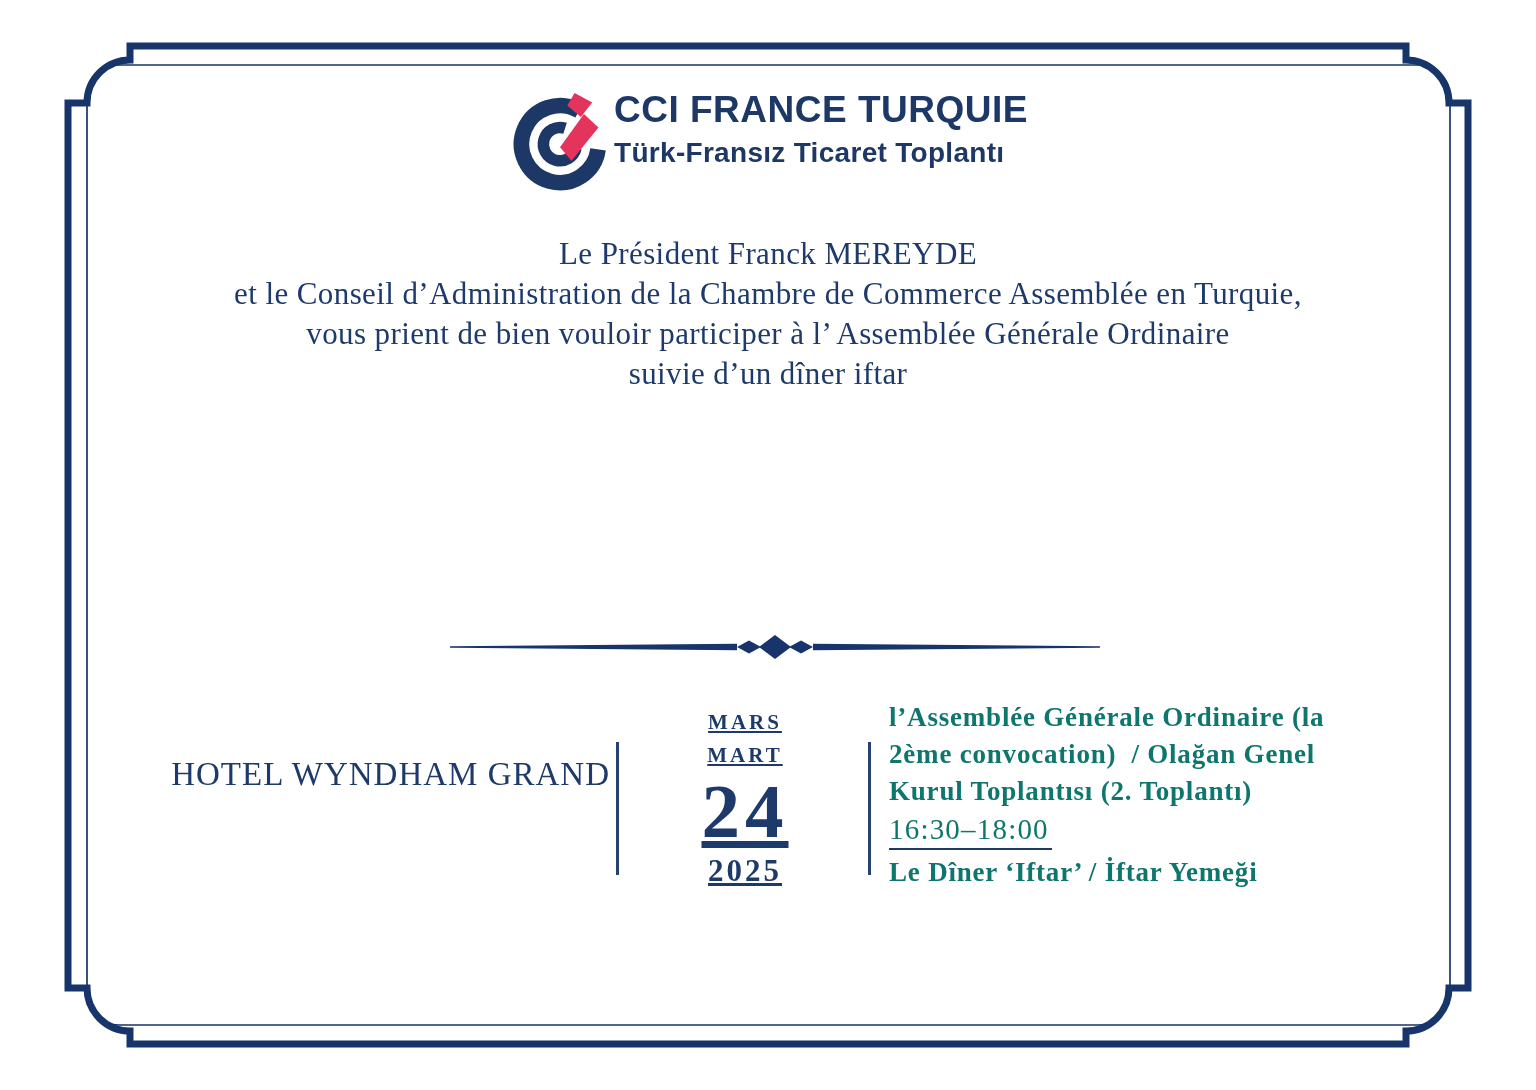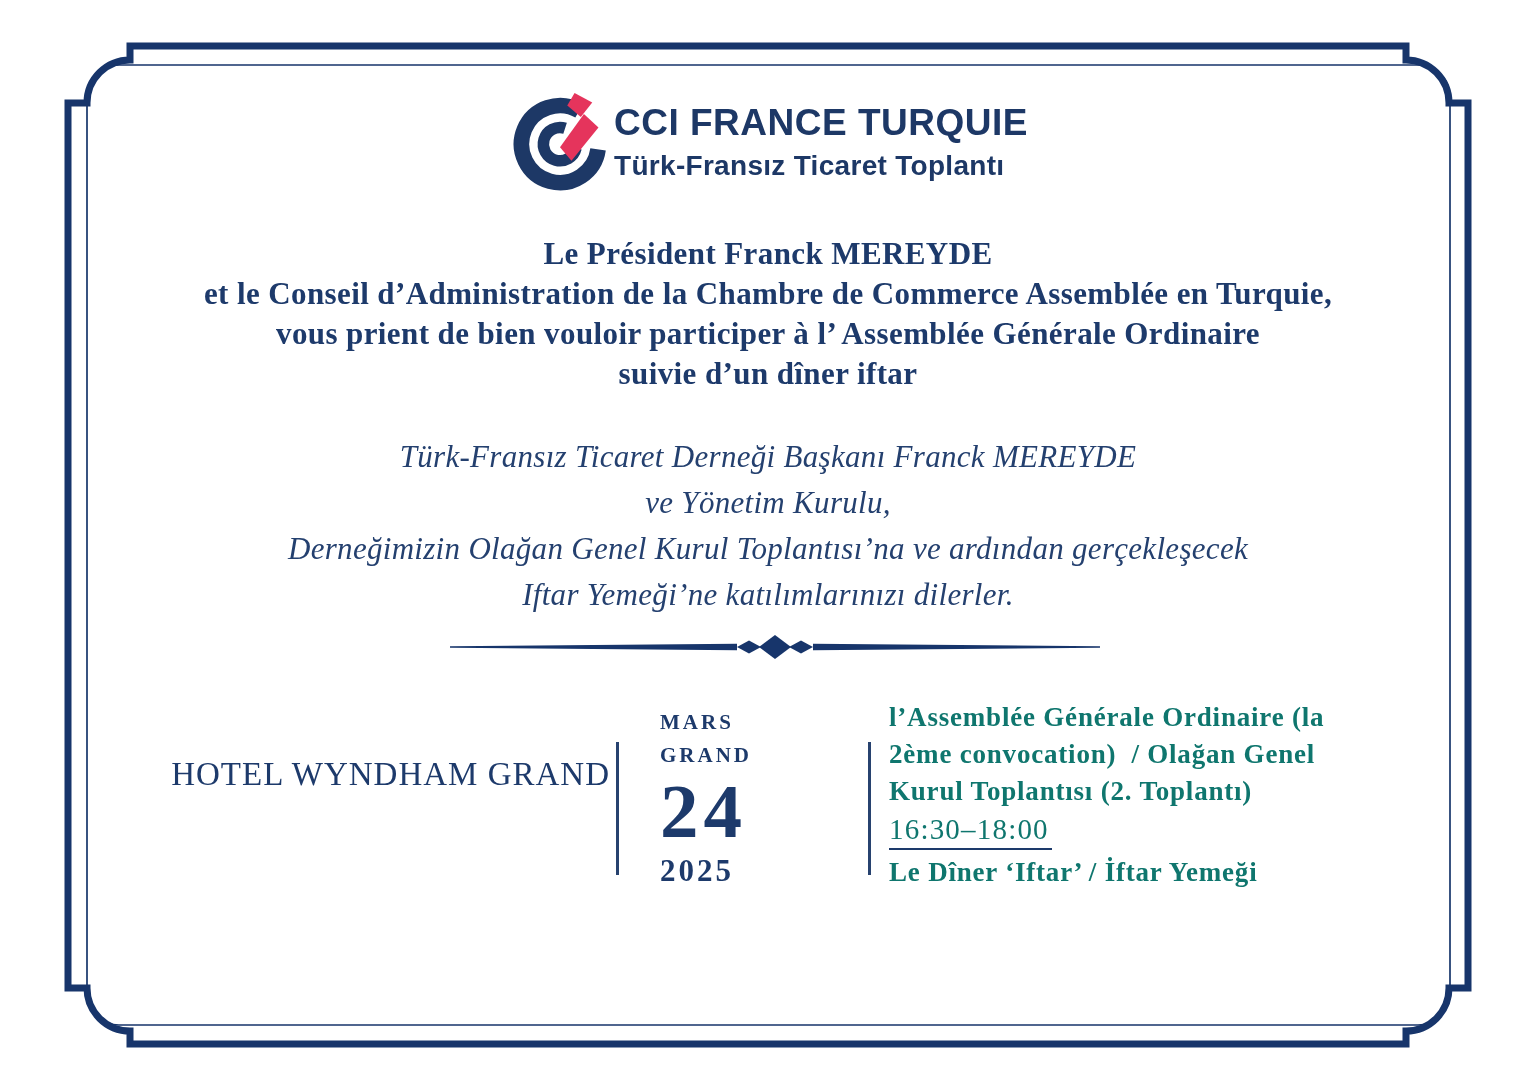--- a/index.html
+++ b/index.html
@@ -9,39 +9,39 @@
     background:#ffffff;
     overflow:hidden;
     font-family:"Liberation Serif", serif;
     color:#1d3a6b;
   }
   .frame-svg{position:absolute;left:0;top:0;width:1536px;height:1090px;}
 
   
   .logo{
     position:absolute;left:0;right:0;top:90px;
-    display:flex;justify-content:center;align-items:center;gap:2px;
+    display:flex;justify-content:center;align-items:flex-start;gap:2px;
   }
   .logo-icon{width:104px;height:104px;flex:0 0 auto;}
   .logo-text{display:flex;flex-direction:column;}
   .logo-title{
     font-family:"Liberation Sans", sans-serif;
     font-weight:bold;font-size:37px;line-height:40px;
     letter-spacing:.5px;color:#1d3866;white-space:nowrap;
   }
   .logo-subtitle{
     font-family:"Liberation Sans", sans-serif;
     font-weight:bold;font-size:28px;line-height:30px;margin-top:8px;
     letter-spacing:.3px;color:#1d3866;white-space:nowrap;
   }
 
   
   .fr-block{
     position:absolute;left:60px;right:60px;top:234px;
-    text-align:center;font-weight:bold;font-size:31px;line-height:40px;
+    text-align:center;font-weight:normal;font-size:31px;line-height:40px;
     letter-spacing:.4px;color:#1d3a6b;
   }
   .tr-block{
     position:absolute;left:60px;right:60px;top:434px;
     text-align:center;font-style:italic;font-size:31px;line-height:46px;
     letter-spacing:.3px;color:#24406f;
   }
 
   
   .divider{position:absolute;left:450px;top:633px;width:650px;height:28px;}
@@ -49,21 +49,21 @@
   
   .venue{
     position:absolute;left:150px;top:753px;width:460px;
     text-align:right;font-weight:normal;font-size:33px;line-height:42px;
     letter-spacing:1px;color:#1d3a6b;
   }
   .vbar{position:absolute;width:3px;height:133px;top:742px;background:#27426f;}
   .vbar-1{left:616px;}
   .vbar-2{left:868px;}
   .date-col{
-    position:absolute;left:660px;top:706px;width:170px;text-align:left;color:#1d3a6b;
+    position:absolute;left:660px;top:706px;width:170px;text-align:center;color:#1d3a6b;text-decoration:underline;
   }
   .date-month{font-weight:bold;font-size:21px;line-height:33px;letter-spacing:3px;}
   .date-day{font-weight:bold;font-size:77px;line-height:78px;letter-spacing:5px;}
   .date-year{font-weight:bold;font-size:31px;line-height:42px;letter-spacing:3px;}
 
   .schedule{
     position:absolute;left:889px;top:699px;width:560px;color:#0f766e;
   }
   .sched-line{
     font-weight:bold;font-size:27px;line-height:37px;
@@ -100,44 +100,38 @@
     </div>
   </div>
 
   <div class="fr-block">
     <div>Le Président Franck MEREYDE</div>
     <div>et le Conseil d’Administration de la Chambre de Commerce Assemblée en Turquie,</div>
     <div>vous prient de bien vouloir participer à l’ Assemblée Générale Ordinaire</div>
     <div>suivie d’un dîner iftar</div>
   </div>
 
-  <div class="tr-block">
-    <div>Türk-Fransız Ticaret Derneği Başkanı Franck MEREYDE</div>
-    <div>ve Yönetim Kurulu,</div>
-    <div>Derneğimizin Olağan Genel Kurul Toplantısı’na ve ardından gerçekleşecek</div>
-    <div>Iftar Yemeği’ne katılımlarınızı dilerler.</div>
-  </div>
 
   <svg class="divider" viewBox="0 0 650 28" xmlns="http://www.w3.org/2000/svg" aria-hidden="true">
     <polygon points="0,13.2 287,10.8 287,17.2 0,14.8" fill="#17356b"></polygon>
     <polygon points="363,10.8 650,13.2 650,14.8 363,17.2" fill="#17356b"></polygon>
     <path d="M299 7.5 L311 14 L299 20.5 L287 14 Z" fill="#17356b"></path>
     <path d="M325 2 L341 14 L325 26 L309 14 Z" fill="#17356b"></path>
     <path d="M351 7.5 L363 14 L351 20.5 L339 14 Z" fill="#17356b"></path>
   </svg>
 
   <div class="venue">
     <div>HOTEL WYNDHAM GRAND</div>
   </div>
 
   <div class="vbar vbar-1"></div>
 
   <div class="date-col">
     <div class="date-month">MARS</div>
-    <div class="date-month">GRAND</div>
+    <div class="date-month">MART</div>
     <div class="date-day">24</div>
     <div class="date-year">2025</div>
   </div>
 
   <div class="vbar vbar-2"></div>
 
   <div class="schedule">
     <div class="sched-line">l’Assemblée Générale Ordinaire (la</div>
     <div class="sched-line">2ème convocation)  / Olağan Genel</div>
     <div class="sched-line">Kurul Toplantısı (2. Toplantı)</div>

